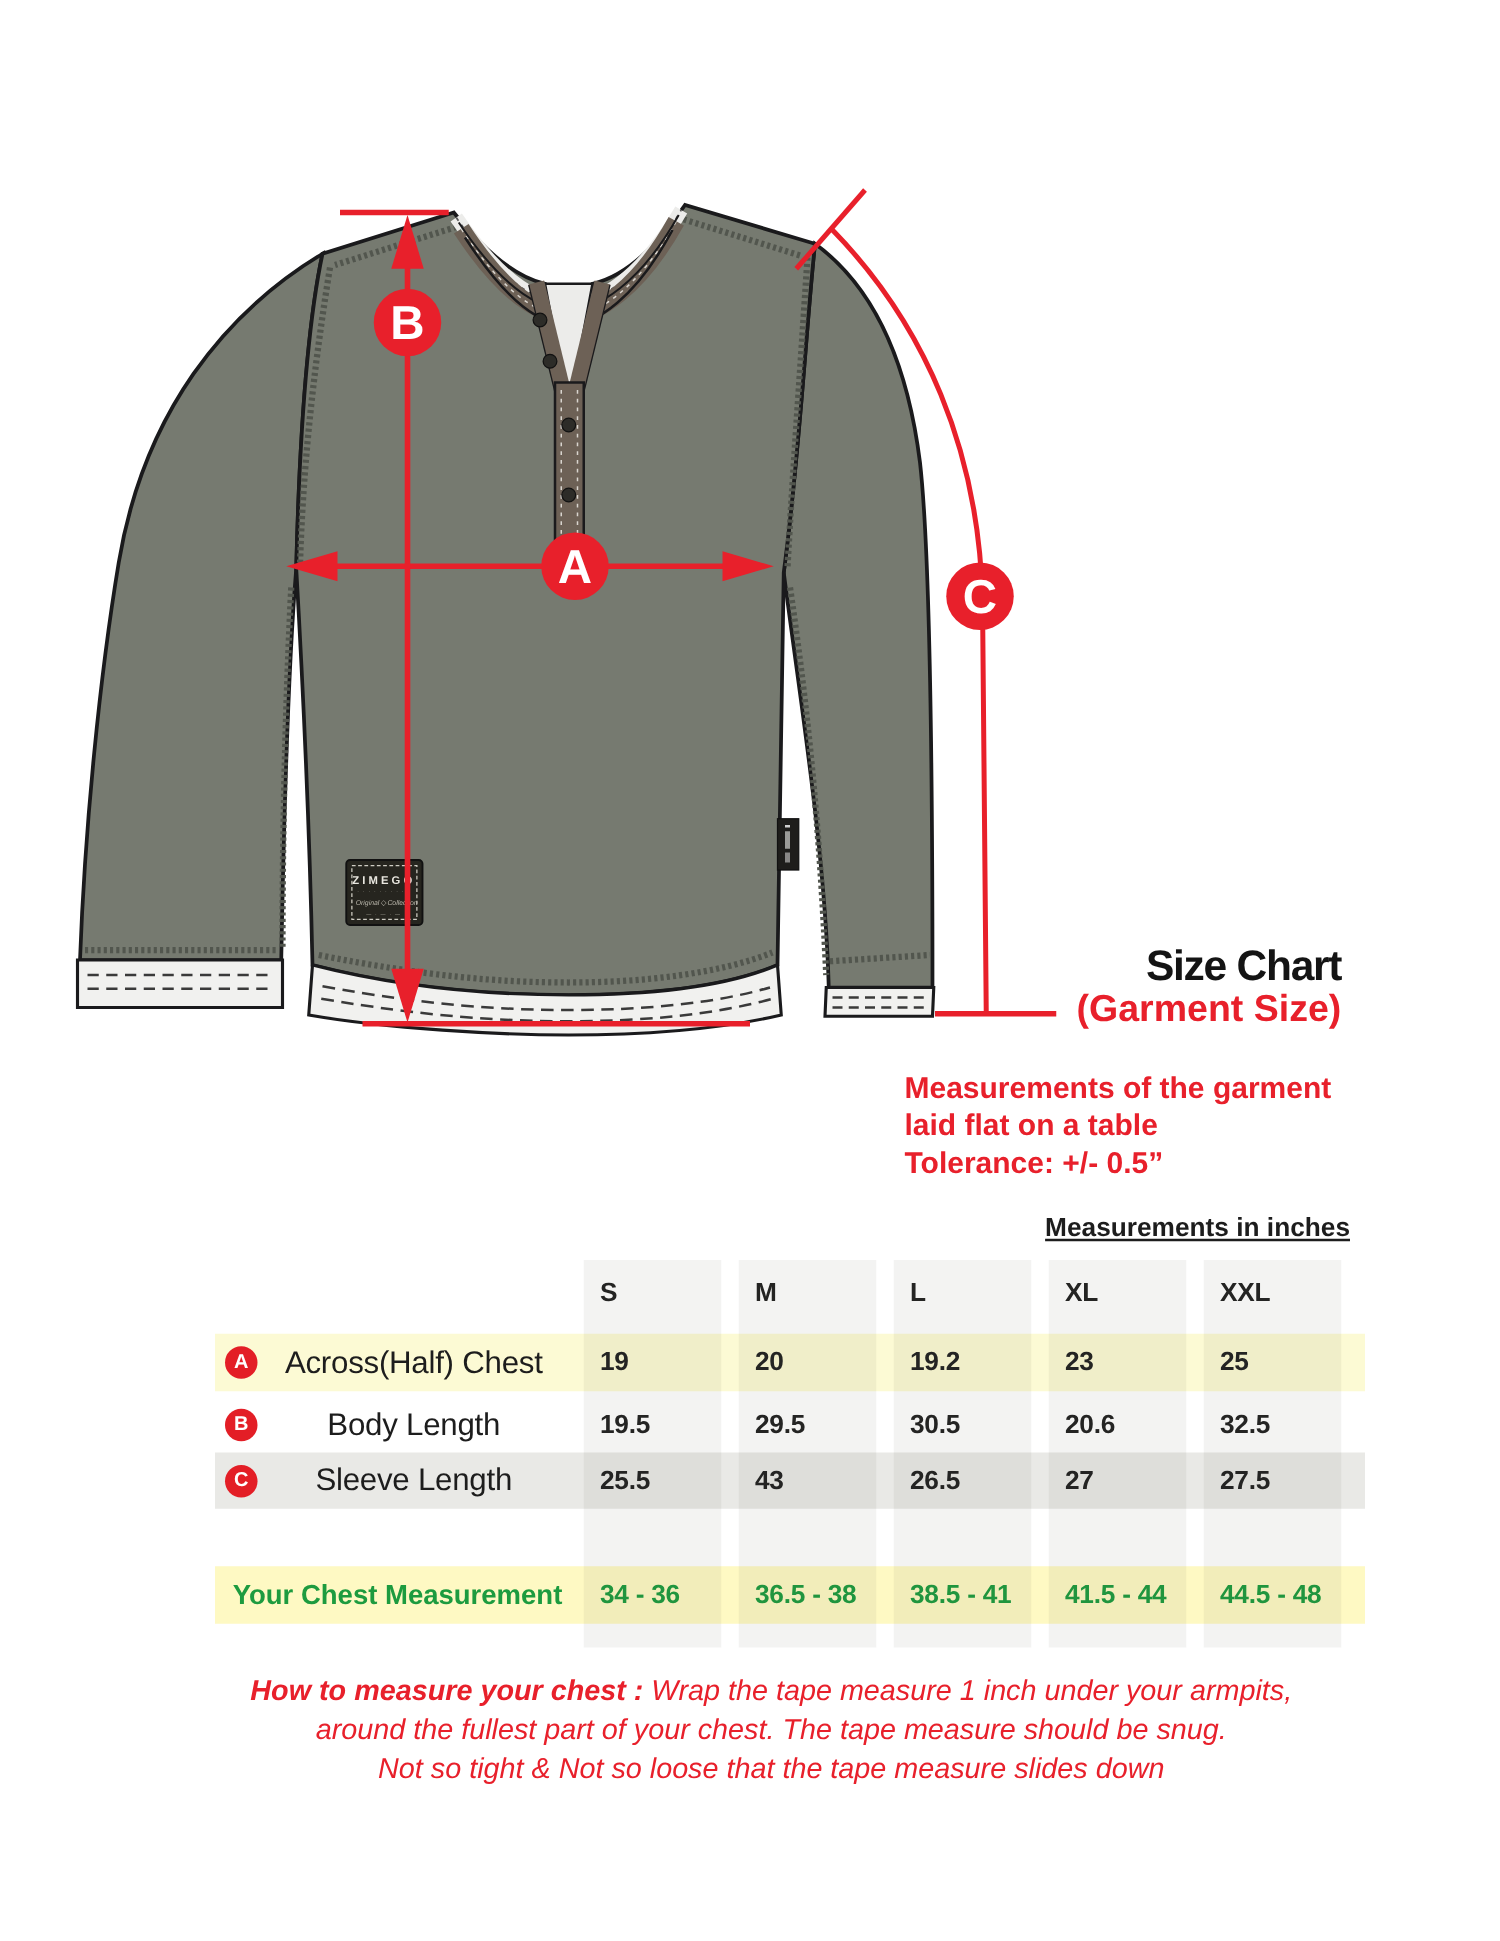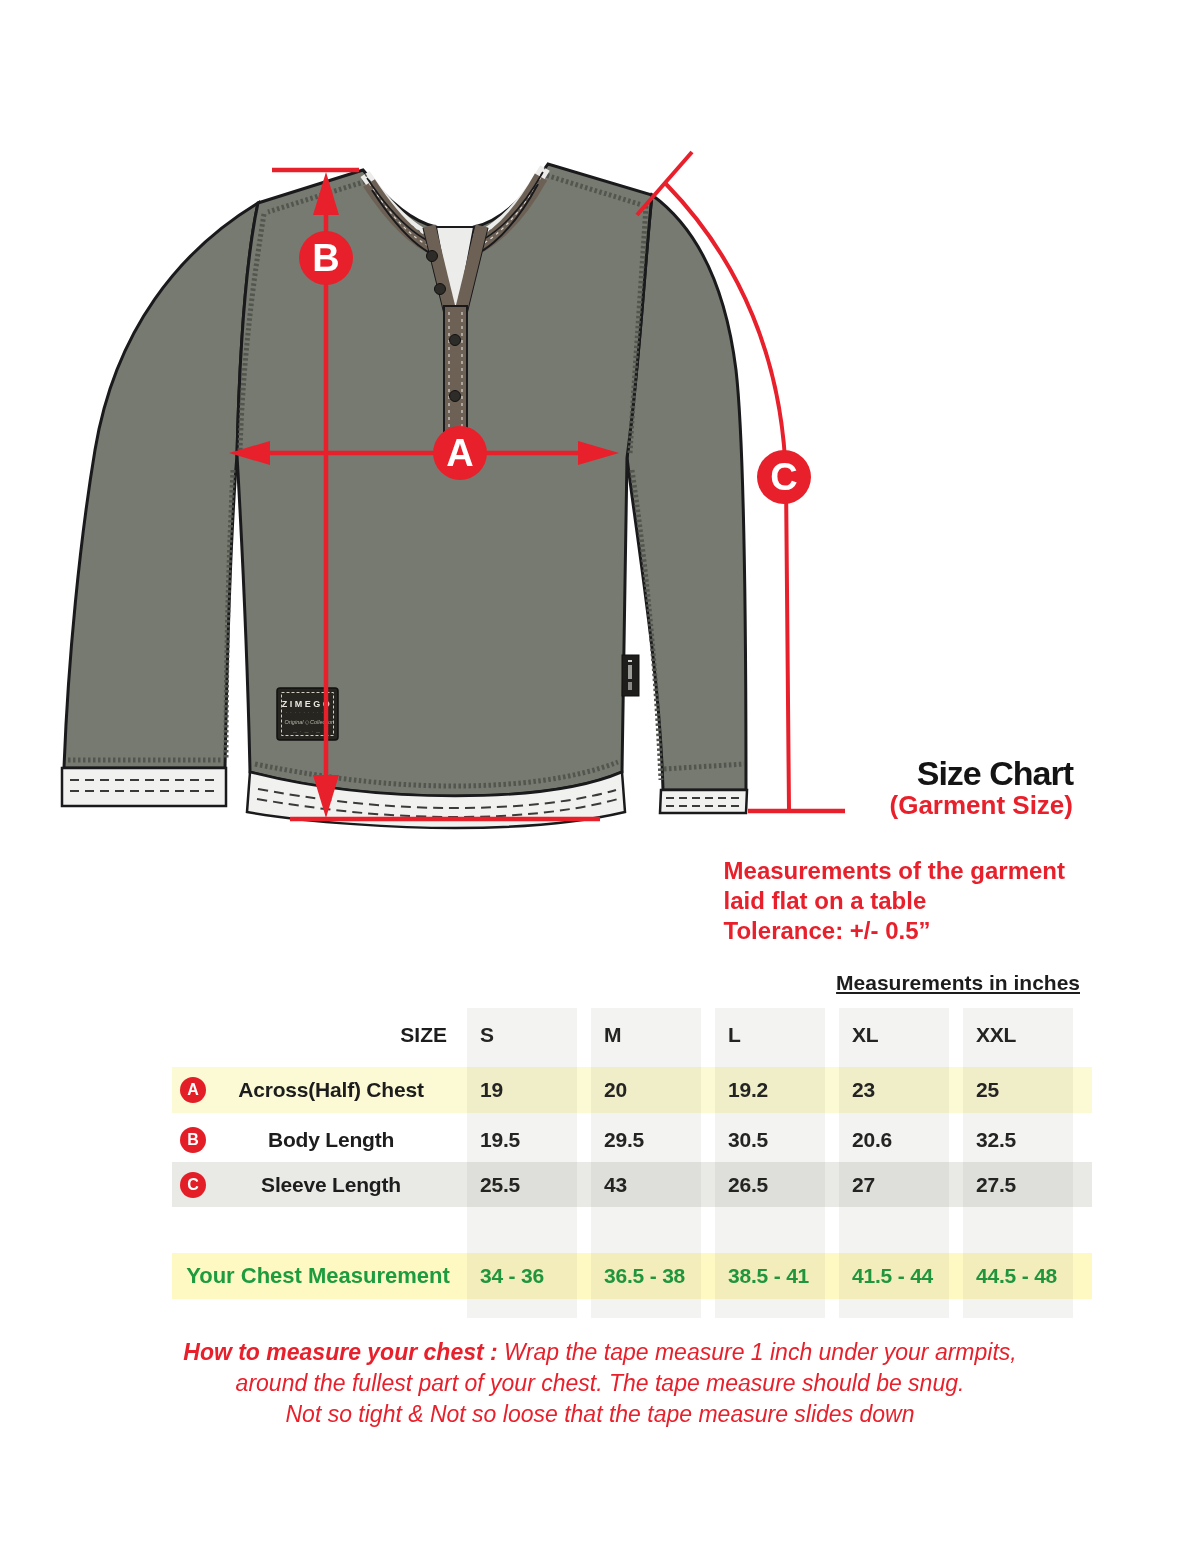--- a/index.html
+++ b/index.html
@@ -5,47 +5,47 @@
   html,body{margin:0;padding:0;background:#ffffff;}
   #canvas{
     position:relative;width:1200px;height:1553px;background:#ffffff;overflow:hidden;
     font-family:"Liberation Sans", sans-serif;
   }
   svg text{font-family:"Liberation Sans", sans-serif;}
 
   
   .title-block{position:absolute;right:127px;top:756px;text-align:right;}
   .title-main{font-size:34px;font-weight:bold;color:#141414;letter-spacing:-1px;line-height:1.0;margin:0;}
-  .title-sub{font-size:26px;font-weight:bold;color:#e8202b;line-height:1.1;margin-top:1px;margin-left:21px;}
+  .title-sub{font-size:30px;font-weight:bold;color:#e8202b;line-height:1.1;margin-top:1px;margin-left:21px;}
 
   .desc-block{position:absolute;right:135px;top:856px;
     font-size:24px;font-weight:bold;color:#e8202b;line-height:30px;}
 
   .units-note{position:absolute;right:120px;top:971px;font-size:21px;font-weight:bold;color:#1d1d1d;text-decoration:underline;}
 
   
   .sizetable{position:absolute;left:172px;top:1005px;width:920px;height:315px;}
   .band{position:absolute;top:3px;height:310px;width:110px;background:rgba(70,70,60,0.065);z-index:2;}
   .b0{left:295px}.b1{left:419px}.b2{left:543px}.b3{left:667px}.b4{left:791px}
   .trow{position:absolute;left:0;width:920px;z-index:1;}
   .val{position:absolute;top:0;height:100%;display:flex;align-items:center;
        font-size:21px;font-weight:bold;color:#222;z-index:3;letter-spacing:-0.2px;}
   .v0{left:308px}.v1{left:432px}.v2{left:556px}.v3{left:680px}.v4{left:804px}
   .size-h{position:absolute;left:0;top:0;width:275px;height:100%;display:flex;align-items:center;justify-content:flex-end;
        font-size:21px;font-weight:bold;color:#1d1d1d;z-index:3;}
   .rlabel{position:absolute;left:36px;top:0;width:246px;height:100%;display:flex;align-items:center;justify-content:center;
-       font-size:21px;font-weight:bold;color:#1d1d1d;z-index:3;letter-spacing:-0.2px;}
+       font-size:25px;font-weight:normal;color:#1d1d1d;z-index:3;letter-spacing:-0.2px;}
   .badge{position:absolute;left:8px;top:50%;margin-top:-13px;width:26px;height:26px;border-radius:50%;
        background:#e31e26;color:#ffffff;font-size:16px;font-weight:bold;text-align:center;line-height:26px;z-index:3;}
   .green{color:#1d9b3f !important;}
   .chest-label{position:absolute;left:0;top:0;width:292px;height:100%;display:flex;align-items:center;justify-content:center;
        font-size:22px;font-weight:bold;z-index:3;}
 
   
-  .howto{position:absolute;left:80px;width:1040px;top:1337px;text-align:center;
+  .howto{position:absolute;left:97px;width:1040px;top:1337px;text-align:center;
     font-size:23px;font-style:italic;color:#e8202b;line-height:31px;}
   .howto .lead{font-weight:bold;}
 </style>
 </head>
 <body>
 
 <div id="canvas">
 
   <svg width="1200" height="880" viewBox="0 0 1200 880" style="position:absolute;left:0;top:0;">
 
@@ -160,21 +160,20 @@
   <div class="units-note">Measurements in inches</div>
 
   <div class="sizetable">
     <div class="band b0"></div>
     <div class="band b1"></div>
     <div class="band b2"></div>
     <div class="band b3"></div>
     <div class="band b4"></div>
 
     <div class="trow" style="top:10px;height:40px;">
-      <div class="size-h">SIZE</div>
       <span class="val v0">S</span>
       <span class="val v1">M</span>
       <span class="val v2">L</span>
       <span class="val v3">XL</span>
       <span class="val v4">XXL</span>
     </div>
 
     <div class="trow" style="top:62px;height:46px;background:#fcfad4;">
       <span class="badge">A</span>
       <div class="rlabel">Across(Half) Chest</div>

